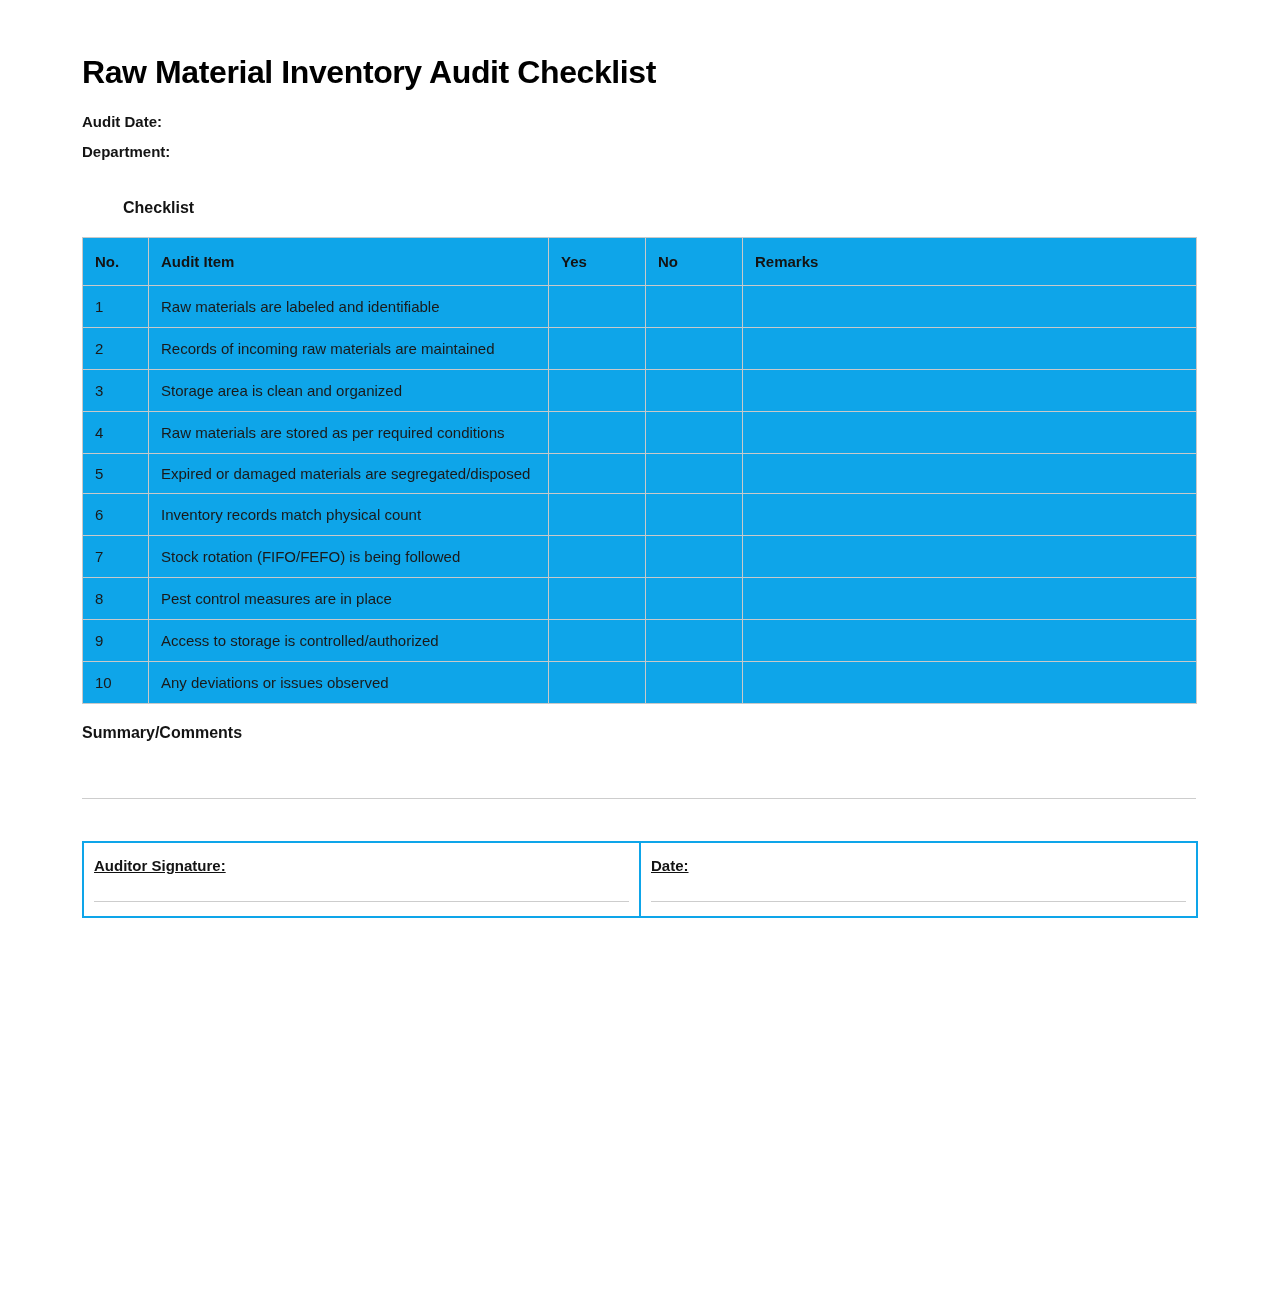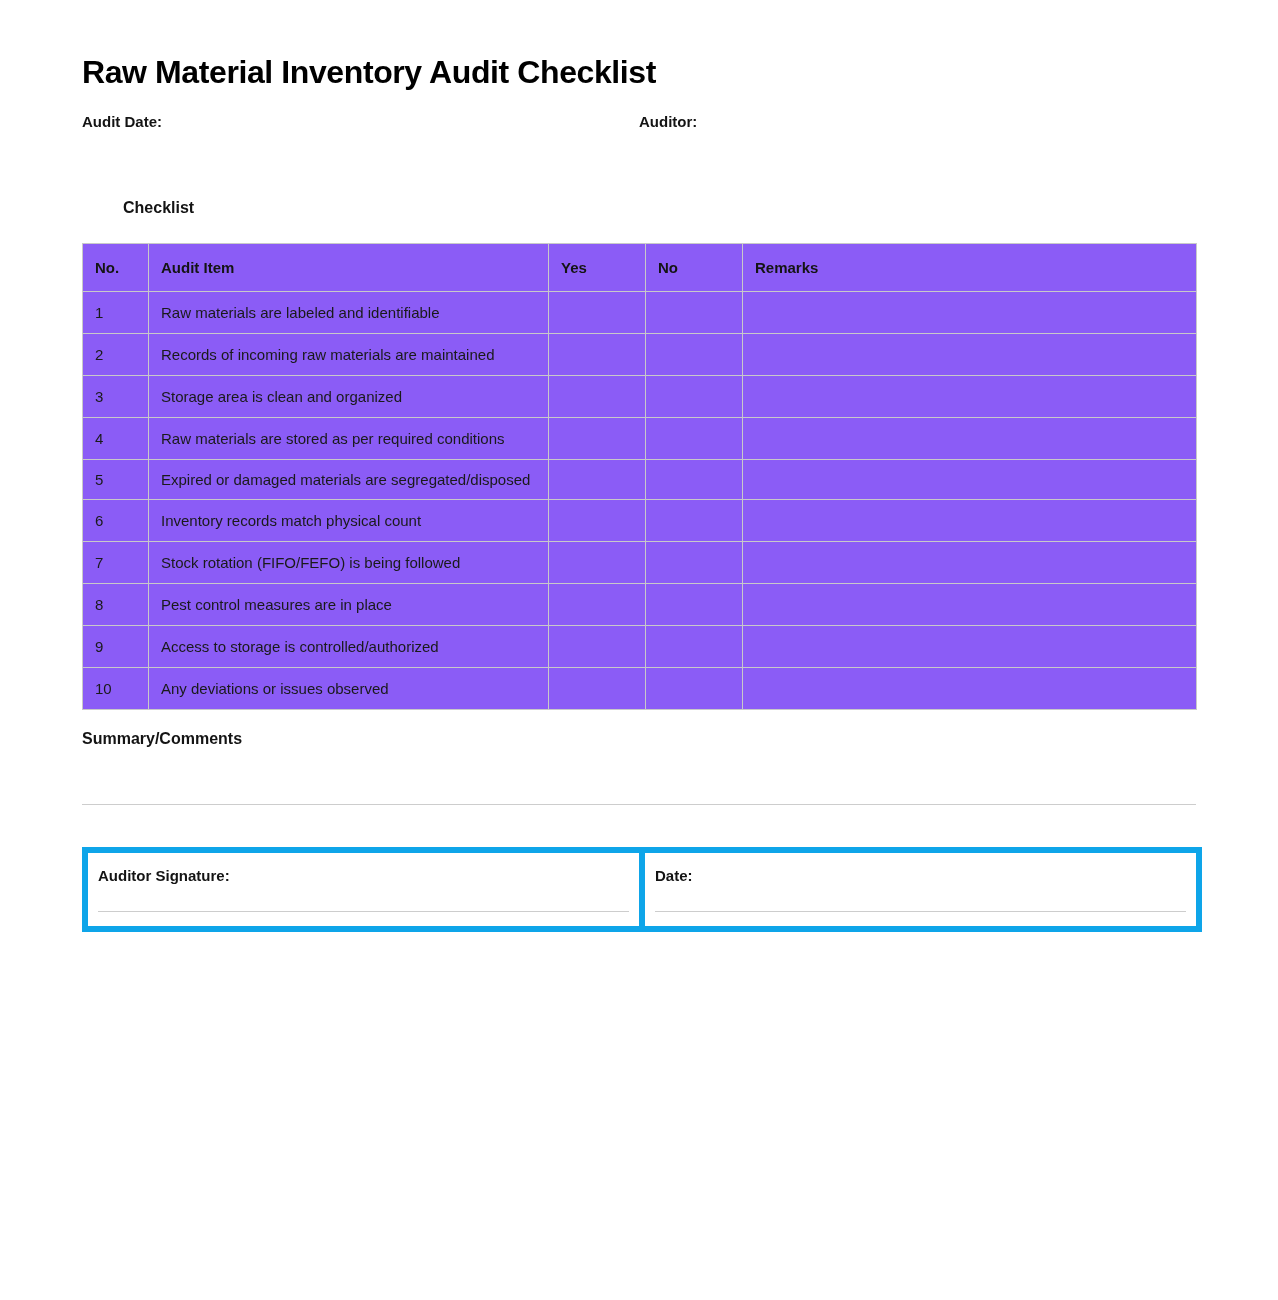--- a/index.html
+++ b/index.html
@@ -34,45 +34,46 @@
   }
 
   
   .meta {
     margin-top: 21px;
   }
   .meta-row {
     display: flex;
     align-items: baseline;
     height: 30px;
+    gap: 24px;
   }
   .meta-cell {
     font-size: 15px;
     font-weight: bold;
     color: #141414;
   }
   .meta-cell.left  { width: 557px; flex: 0 0 557px; }
   .meta-cell.right { flex: 1 1 auto; }
 
   
   .section-heading {
     font-size: 16px;
     font-weight: bold;
     color: #141414;
   }
   .heading-checklist { margin-top: 26px; margin-left: 41px; }
   .heading-summary   { margin-top: 20px; }
 
   
   .checklist-table {
-    margin-top: 26px;
+    margin-top: 20px;
     width: 1114px;
     border-collapse: collapse;
     table-layout: fixed;
-    background: #8b5cf6;
+    background: #0ea5e9;
   }
   .checklist-table th,
   .checklist-table td {
     border: 1px solid #c9c9c9;
     padding: 10px 12px;
     font-size: 15px;
     text-align: left;
     vertical-align: middle;
     color: #1a1a1a;
     line-height: 21px;
@@ -103,24 +104,25 @@
   }
 
   
   .signature-table {
     margin-top: 42px;
     width: 1114px;
     border-collapse: collapse;
     table-layout: fixed;
   }
   .signature-table td {
-    border: 6px solid #0ea5e9;
+    border: 2px solid #0ea5e9;
     padding: 14px 10px 10px 10px;
     vertical-align: top;
     height: 49px;
+    text-decoration: underline;
   }
   .sig-label {
     font-size: 15px;
     font-weight: bold;
     color: #141414;
   }
   .sig-line {
     margin-top: 27px;
     height: 1px;
     background: #cdcdcd;
@@ -131,23 +133,23 @@
 </head>
 <body>
 
 <div class="page">
 
   <h1 class="doc-title">Raw Material Inventory Audit Checklist</h1>
 
   <div class="meta">
     <div class="meta-row">
       <div class="meta-cell left">Audit Date:</div>
-      <div class="meta-cell right">Auditor:</div>
     </div>
     <div class="meta-row">
+      <div class="meta-cell right">Department:</div>
     </div>
   </div>
 
   <div class="section-heading heading-checklist">Checklist</div>
 
   <table class="checklist-table">
     <colgroup>
       <col class="col-no">
       <col class="col-item">
       <col class="col-yes">

